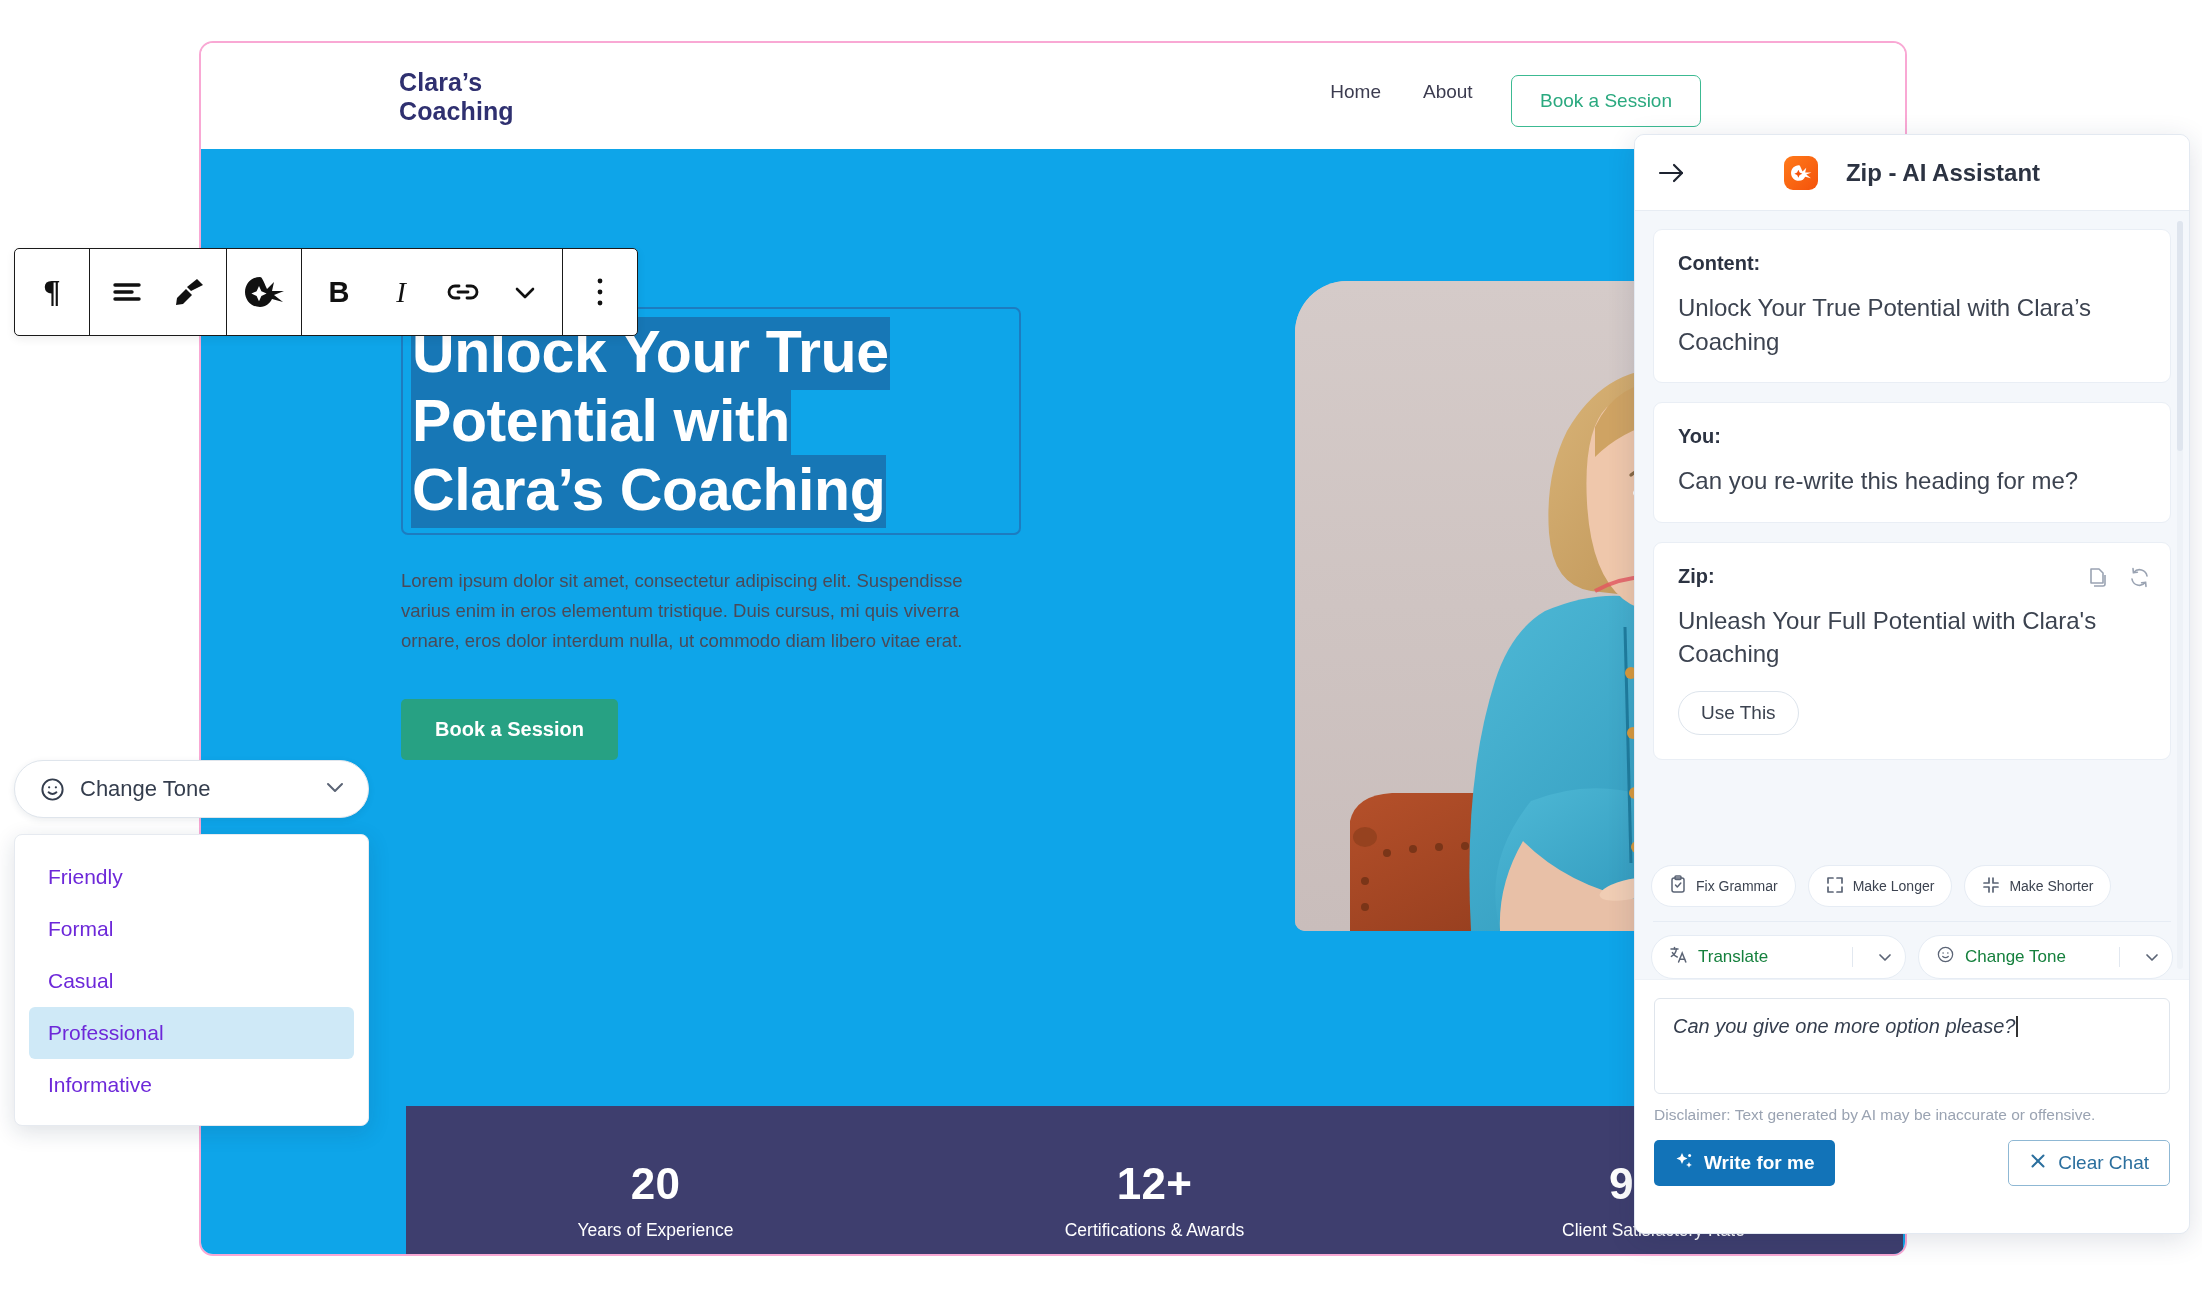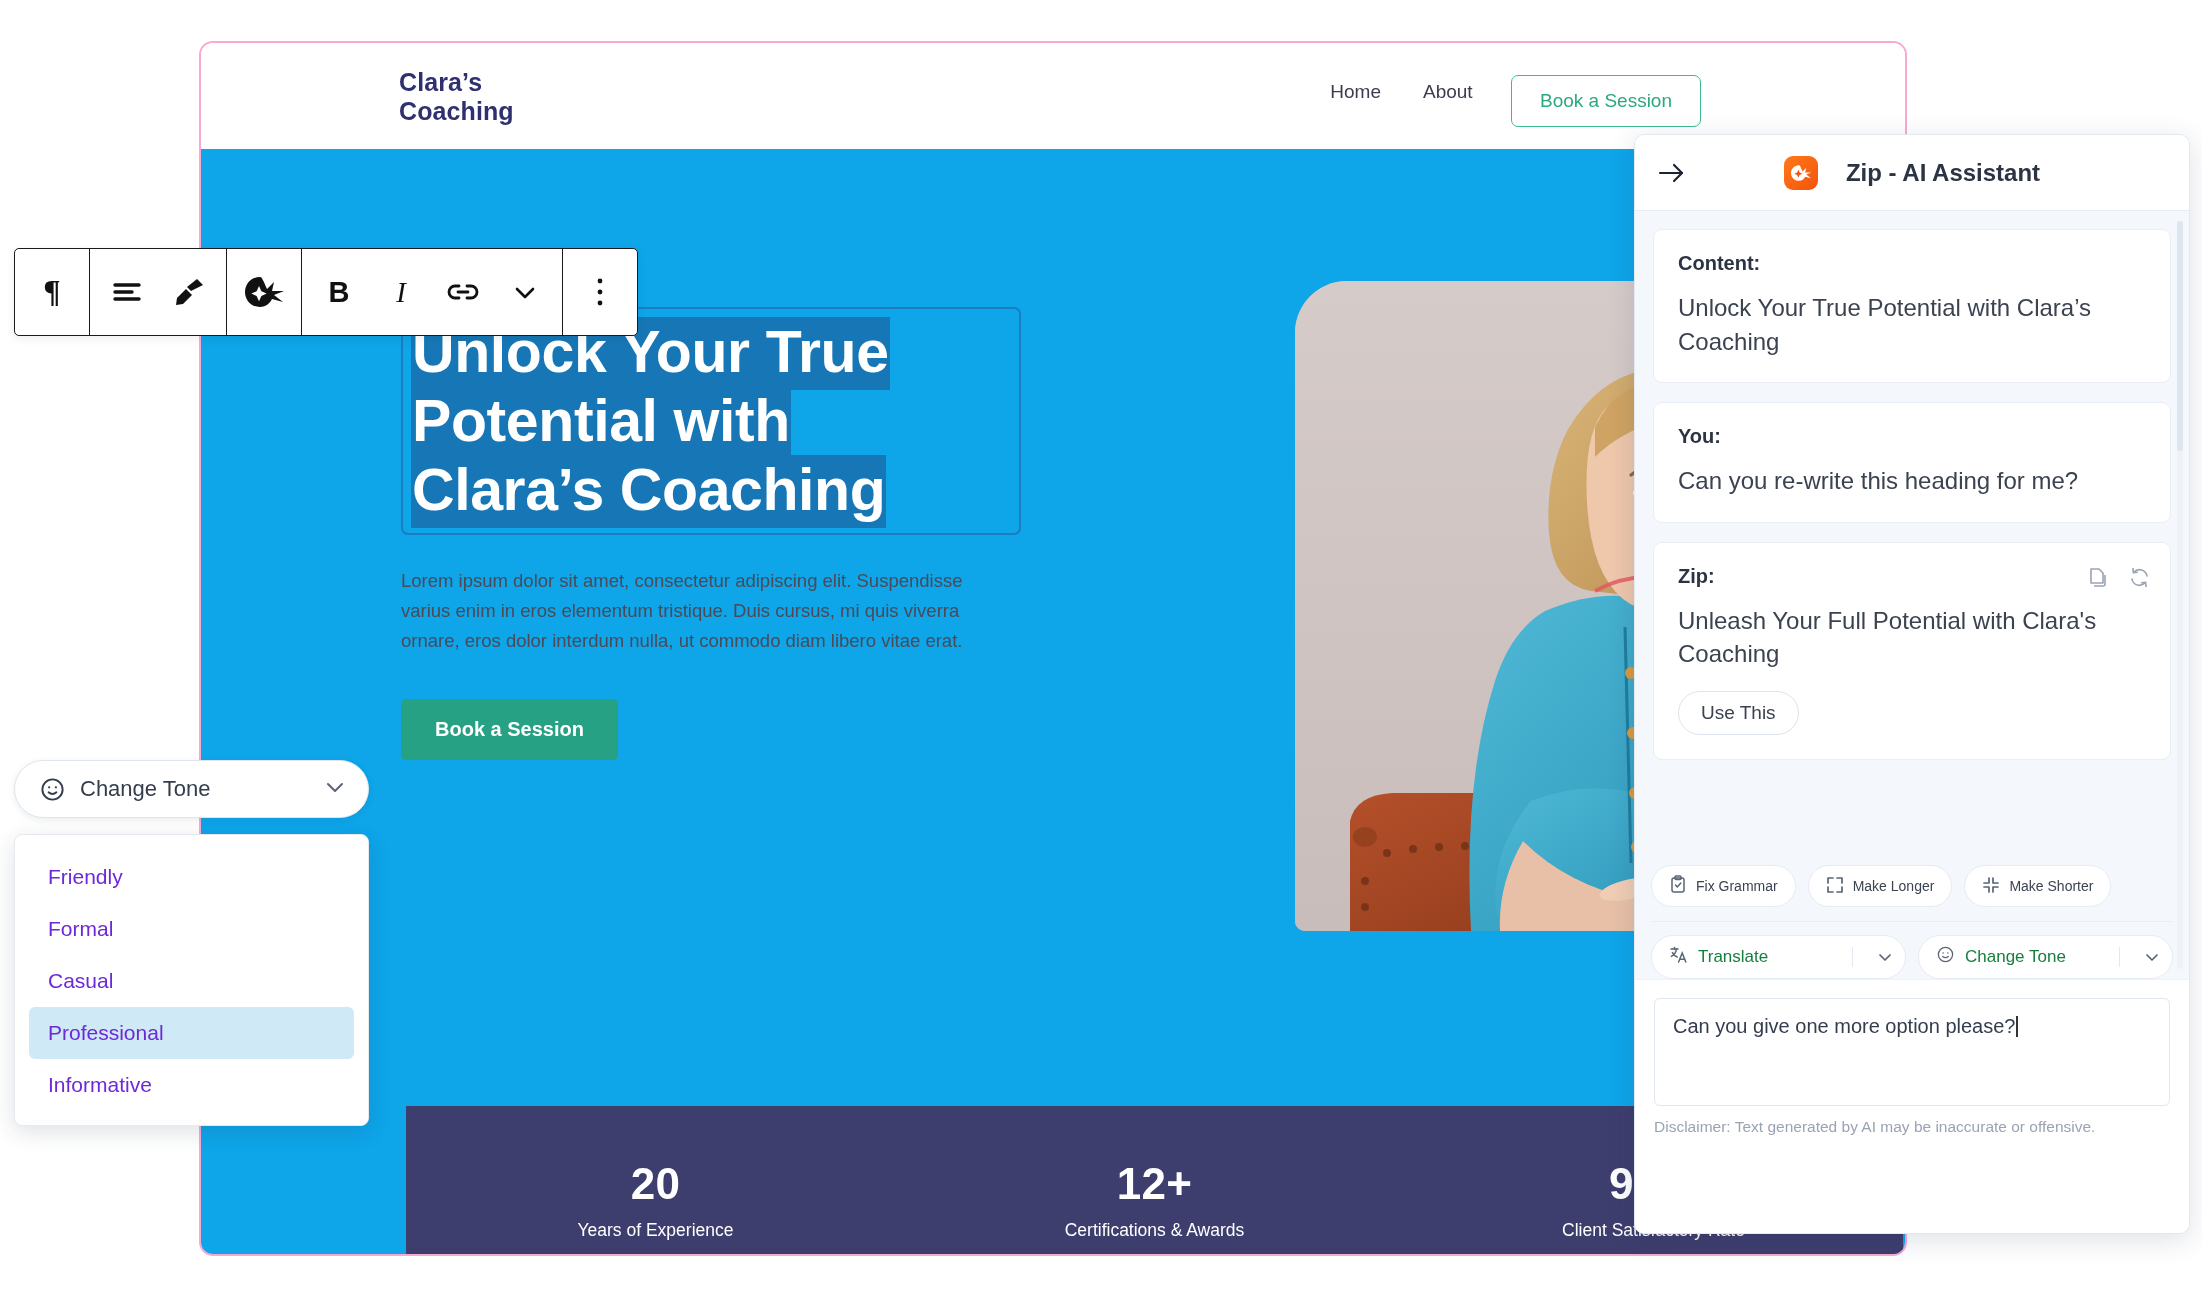--- a/index.html
+++ b/index.html
@@ -220,24 +220,25 @@
   .chip-wide .lbl { flex: 1; }
   .chip-wide .div { width: 1px; height: 20px; background: #e2e8f0; margin-right: 10px; }
   .chip-wide .cv { width: 24px; display:flex; justify-content:center; }
 
   .ai-foot {
     position: absolute; left: 0; right: 0; bottom: 0; height: 254px;
     background: #ffffff; border-top: 1px solid #eef2f7;
     padding: 18px 19px 16px 19px;
   }
   .ai-input {
-    width: 100%; height: 108px; border: 1px solid #dfe5ec; border-radius: 6px;
+    width: 100%; height: 96px; border: 1px solid #dfe5ec; border-radius: 6px;
     padding: 16px 18px; font-size: 20px; color: #343d4d;
     font-family: "Liberation Sans", sans-serif; background:#fff;
     position: relative;
+    font-style: italic;
   }
   .ai-input .caret {
     display:inline-block; width:1.5px; height:21px; background:#333;
     vertical-align:-4px; margin-left:1px;
   }
   .disclaimer { font-size: 15.5px; color: #9aa3b2; margin-top: 12px; }
   .foot-row { display: flex; align-items: center; justify-content: space-between; margin-top: 16px; }
   .btn-write {
     background: #1273b8; color: #fff; border-radius: 5px;
     height: 46px; display: flex; align-items: center; gap: 10px;
@@ -606,17 +607,38 @@
           </span>
         </div>
       </div>
     </div>
 
     <div class="ai-foot">
       <div class="ai-input">
         <span>Can you give one more option please?</span><span class="caret"></span>
       </div>
       <div class="disclaimer">Disclaimer: Text generated by AI may be inaccurate or offensive.</div>
+      <div class="foot-row">
+        <div class="btn-write">
+          <span>
+            <svg width="20" height="20" viewBox="0 0 20 20" fill="#fff">
+              <path d="M8 2 l1.7 3.8 3.8 1.7 -3.8 1.7 -1.7 3.8 -1.7 -3.8 -3.8 -1.7 3.8 -1.7 z"></path>
+              <path d="M15 11 l0.9 2 2 0.9 -2 0.9 -0.9 2 -0.9 -2 -2 -0.9 2 -0.9 z"></path>
+              <circle cx="15.6" cy="4.4" r="1.5"></circle>
+            </svg>
+          </span>
+          <span>Write for me</span>
+        </div>
+        <div class="btn-clear">
+          <span>
+            <svg width="18" height="18" viewBox="0 0 18 18" stroke="#2b6f9e" stroke-width="2" stroke-linecap="round">
+              <line x1="3.5" y1="3.5" x2="14.5" y2="14.5"></line>
+                <line x1="14.5" y1="3.5" x2="3.5" y2="14.5"></line>
+            </svg>
+          </span>
+          <span>Clear Chat</span>
+        </div>
+      </div>
     </div>
 
   </div>
 
 </div>
 
 </body></html>

